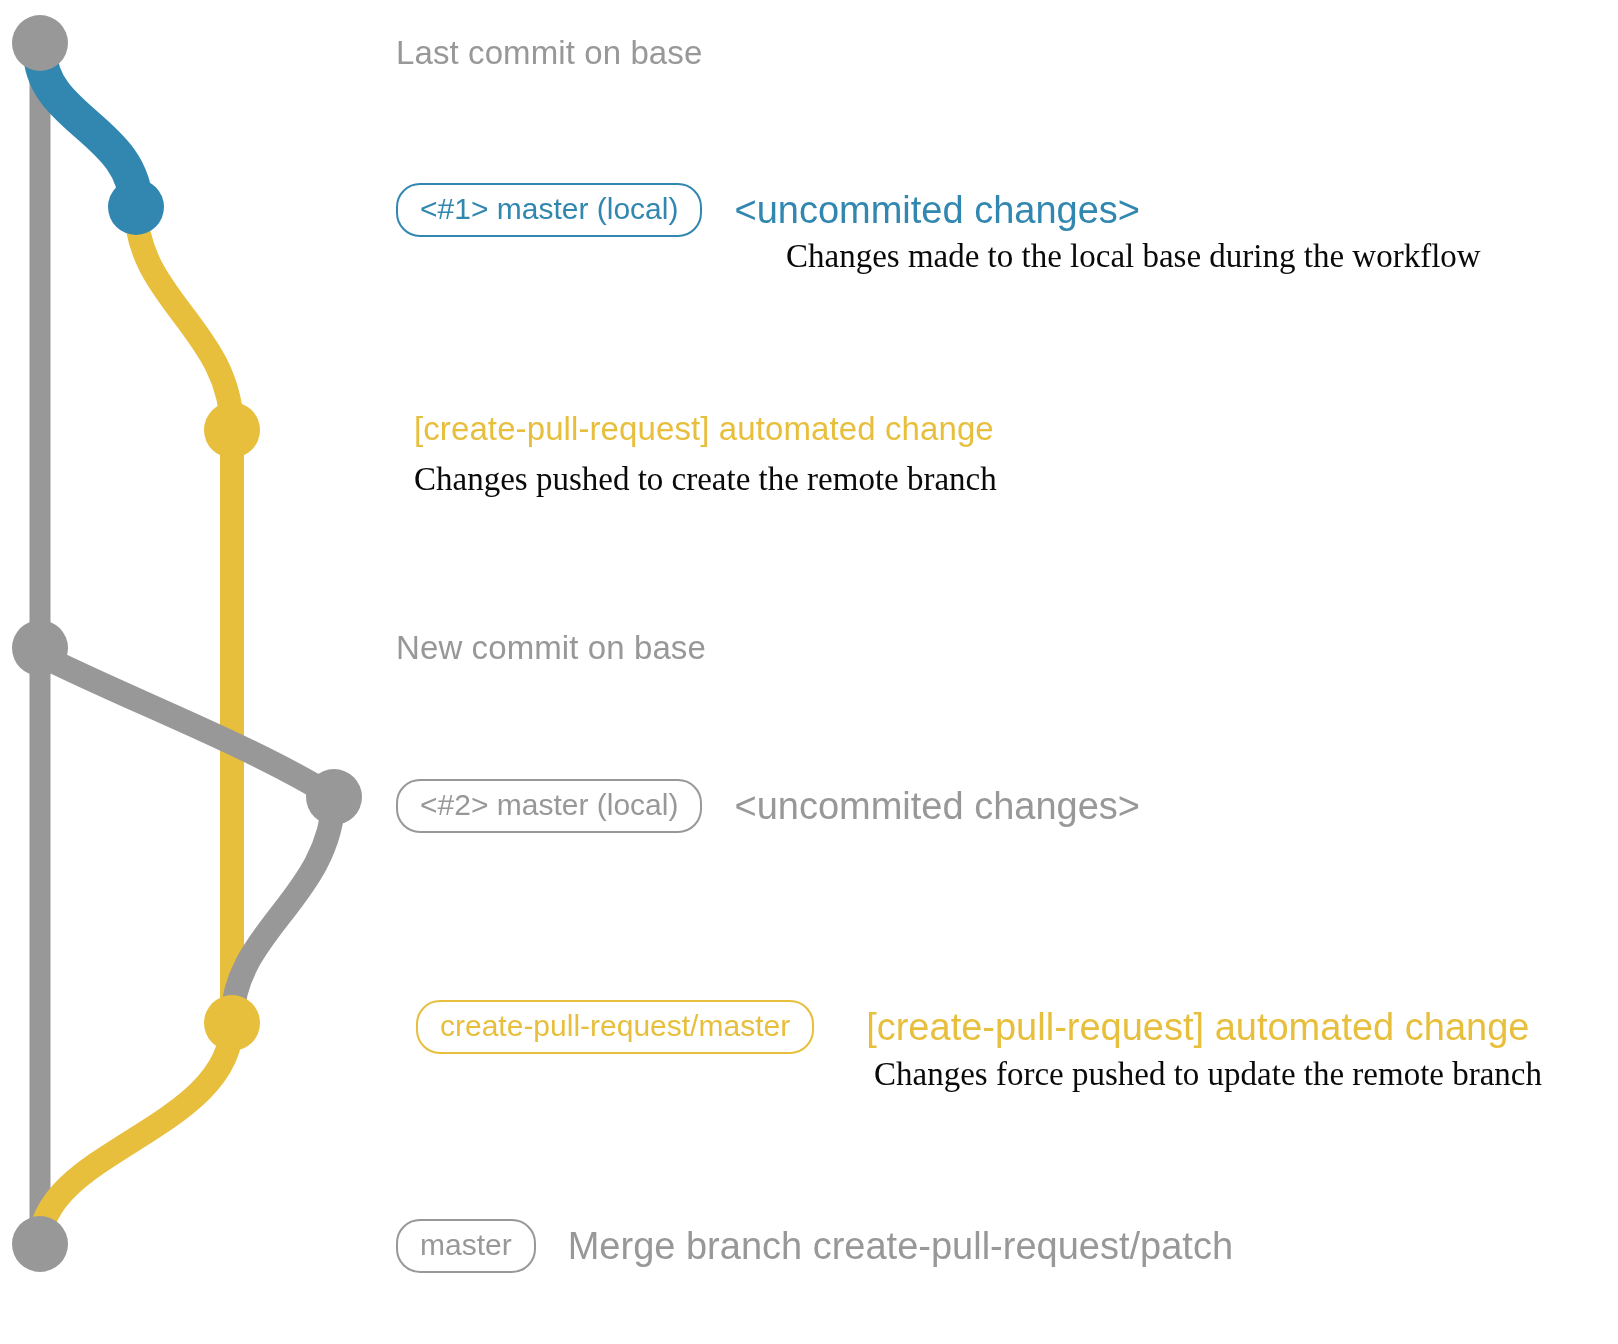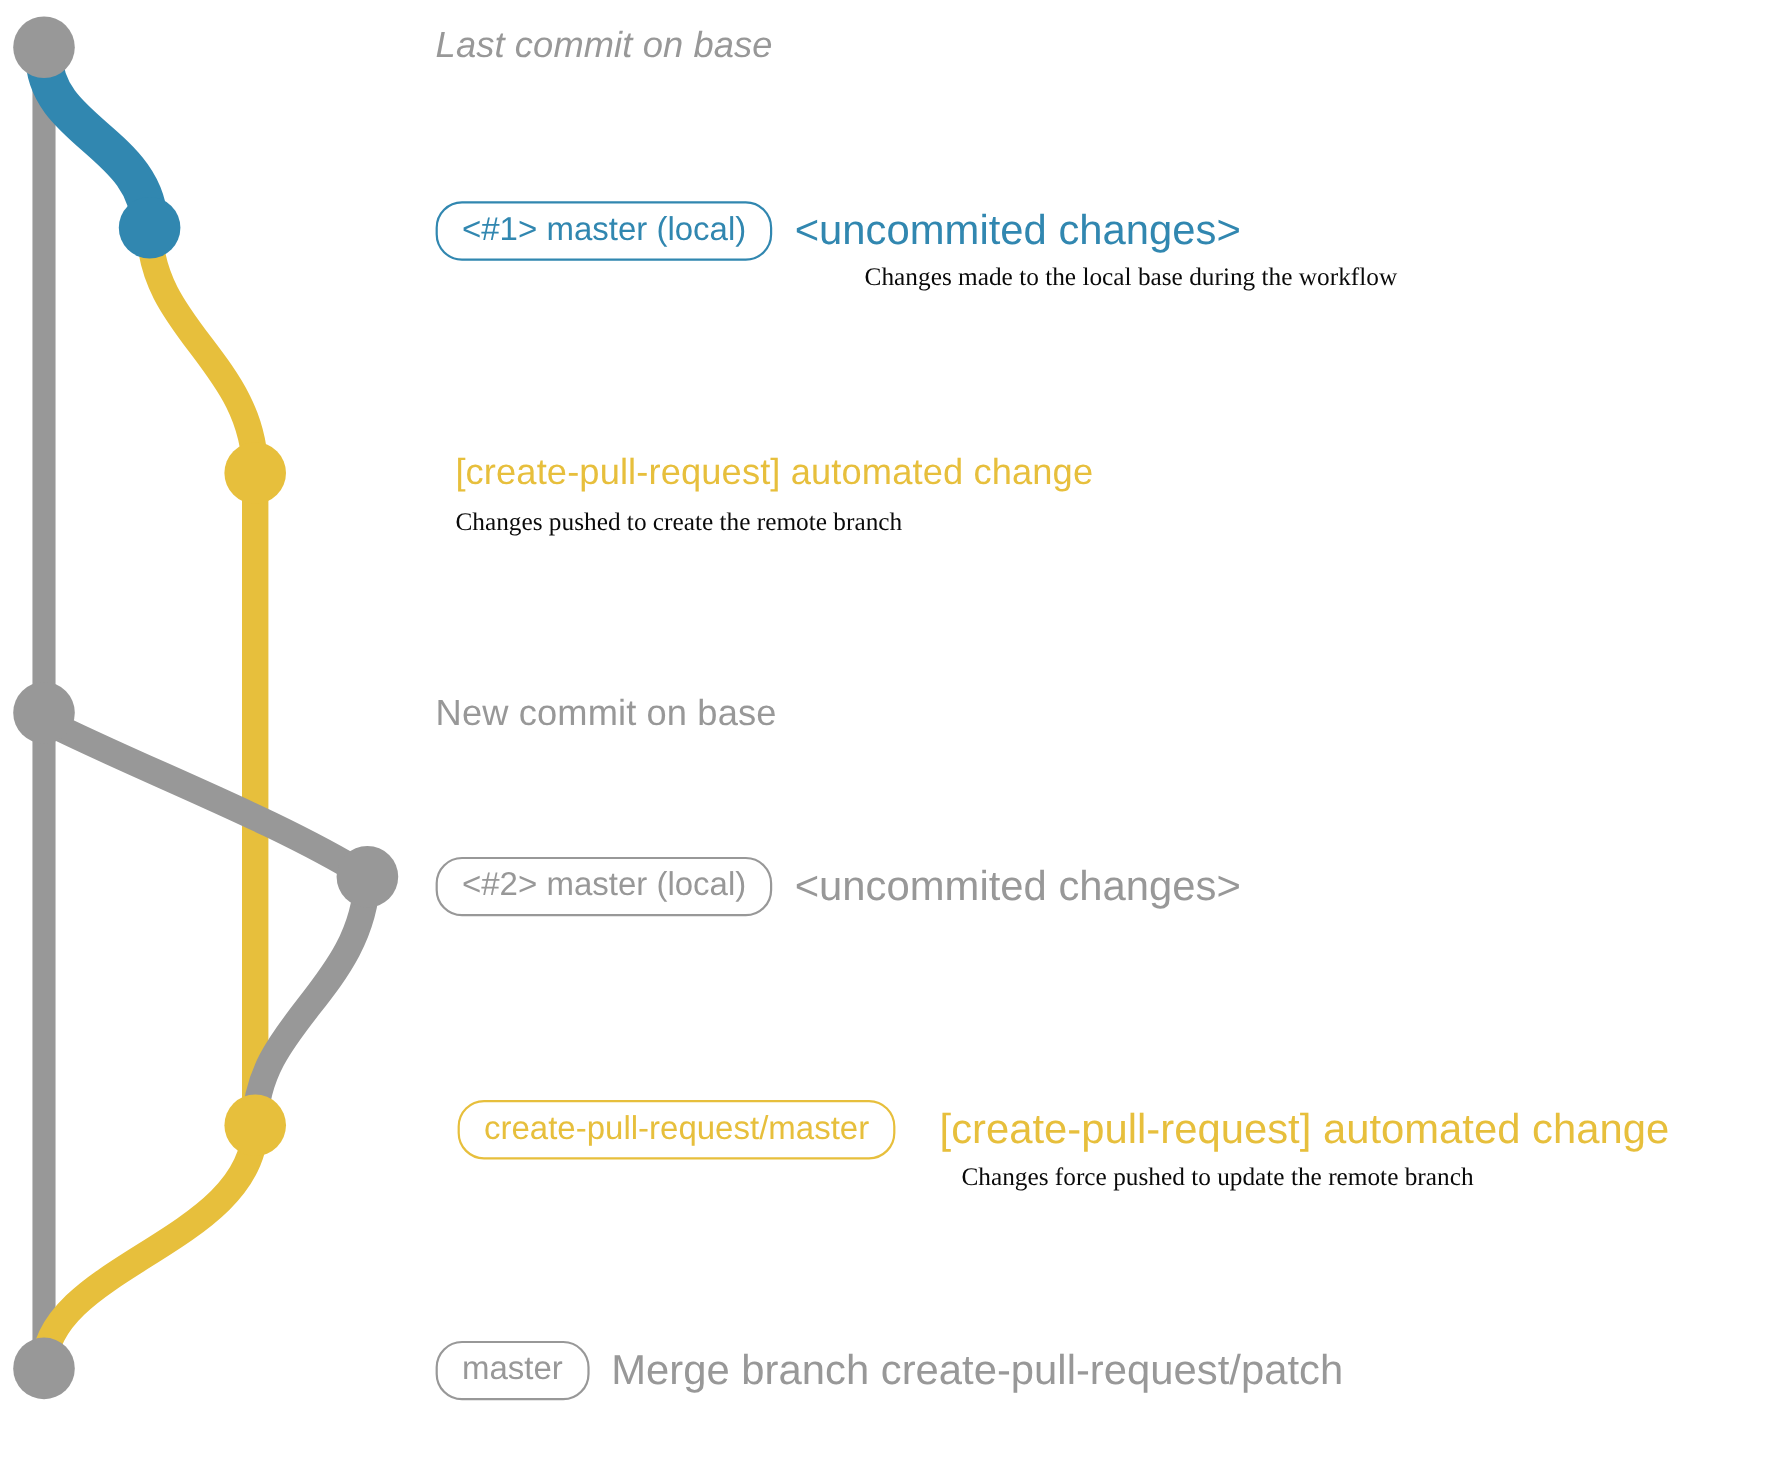--- a/index.html
+++ b/index.html
@@ -50,44 +50,44 @@
     font-size: 30px;
     line-height: 1;
     white-space: nowrap;
     vertical-align: middle;
     box-sizing: border-box;
   }
 
   .badge-line {
     display: flex;
     align-items: center;
-    gap: 20px;
+    gap: 32px;
     white-space: nowrap;
   }
 
   .badge-msg {
     font-size: 38px;
     line-height: 1;
     white-space: nowrap;
   }
 
   .subtext {
     font-family: "Liberation Serif", serif;
-    font-size: 23px;
+    font-size: 33px;
     line-height: 1;
     color: #0a0a0a;
     white-space: nowrap;
   }
 
   .c-blue   { color: #3187b0; }
   .c-yellow { color: #e7bf3c; margin-left: 20px; }
   .c-gray   { color: #989898; }
 
   
-  #row-last-commit      { left: 396px; top: 24px; font-style: italic; }
+  #row-last-commit      { left: 396px; top: 36px; }
   #row-local-1          { left: 396px; top: 183px; }
   #row-local-1-sub      { left: 786px; top: 240px; }
   #row-automated-1      { left: 394px; top: 412px; }
   #row-automated-1-sub  { left: 414px; top: 463px; }
   #row-new-commit       { left: 396px; top: 631px; }
   #row-local-2          { left: 396px; top: 779px; }
   #row-local-2-sub      { left: 788px; top: 836px; }
   #row-patch            { left: 396px; top: 1000px; }
   #row-patch-sub        { left: 874px; top: 1058px; }
   #row-master           { left: 396px; top: 1219px; }

